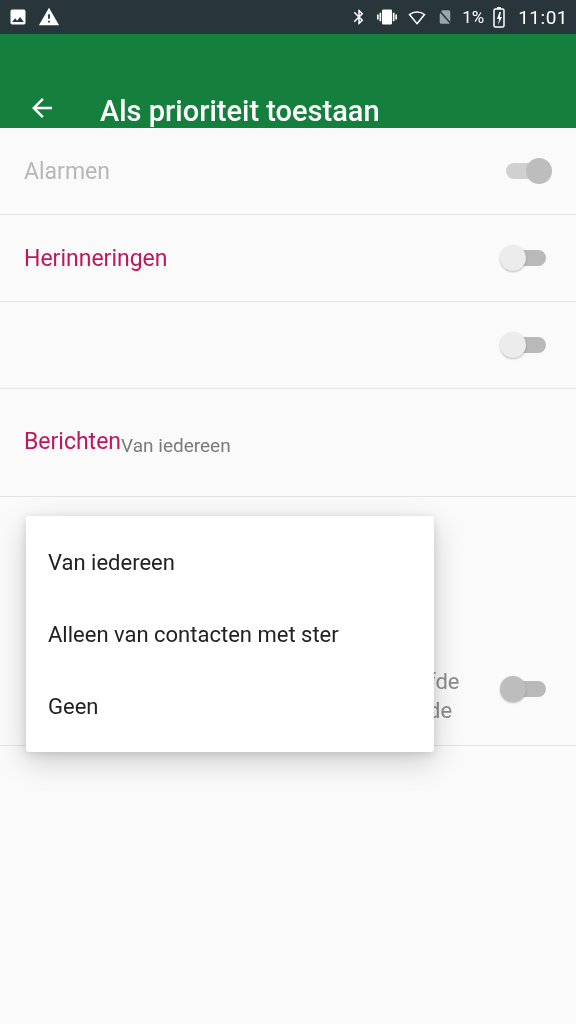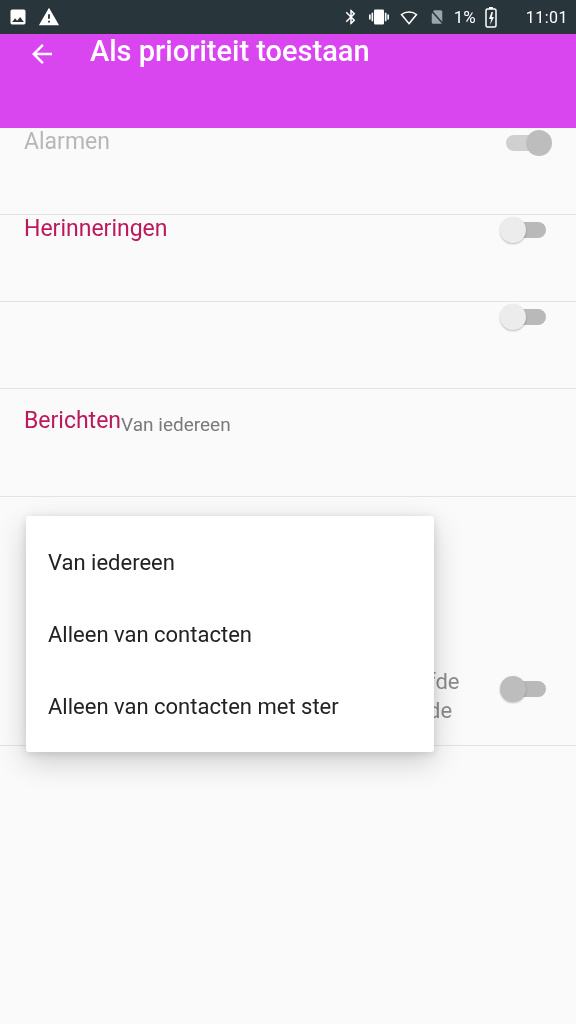--- a/index.html
+++ b/index.html
@@ -10,40 +10,41 @@
     background: #28353b;
     color: #fff;
     display: flex;
     align-items: center;
     padding: 0 8px;
     font-size: 19px;
   }
   .status-left { display: flex; gap: 10px; align-items: center; }
   .status-right { margin-left: auto; display: flex; gap: 8px; align-items: center; }
   .status-icon { display: inline-flex; align-items: center; justify-content: center; }
-  .clock { font-size: 16px; letter-spacing: 0.5px; margin-left: 20px; }
+  .clock { font-size: 19px; letter-spacing: 0.5px; margin-left: 4px; }
   .batt-pct { font-size: 17px; }
 
   .app-bar {
     height: 94px;
-    background: #d946ef;
+    background: #15803d;
     color: #fff;
     display: flex;
-    align-items: flex-start;
+    align-items: flex-end;
     padding: 0 22px;
+    gap: 10px;
   }
   .back-btn { width: 40px; height: 40px; display: flex; align-items: center; justify-content: center; margin-right: 28px; }
   .title { font-size: 29px; font-weight: 500; }
 
   .list { background: #fafafa; }
   .row {
     min-height: 87px;
     padding: 0 24px;
     display: flex;
-    align-items: flex-start;
+    align-items: center;
     border-bottom: 1px solid #e3e3e3;
     background: #fafafa;
     gap: 28px;
   }
   .row.first { border-top: none; }
   .row .label { font-size: 23px; color: #be185d; }
   .row.disabled .label { color: #b7b7b7; }
   .row .sub { font-size: 19px; color: #7a7a7a; margin-top: 6px; }
   .row .col { display: flex; flex-direction: row; }
   .row-tall { min-height: 108px; padding-top: 18px; padding-bottom: 18px; }
@@ -195,15 +196,15 @@
   <span>fde</span><br><span>de</span>
 </div>
 <div class="toggle off bg-row-toggle">
   <div class="track"></div>
     <div class="thumb" style="background:#bdbdbd;"></div>
 </div>
 <div class="bg-border1"></div>
 
 <div class="popup">
   <div class="popup-item">Van iedereen</div>
-  <div class="popup-item">Alleen van contacten</div>
   <div class="popup-item">Alleen van contacten met ster</div>
+  <div class="popup-item">Geen</div>
 </div>
 
 </body></html>

